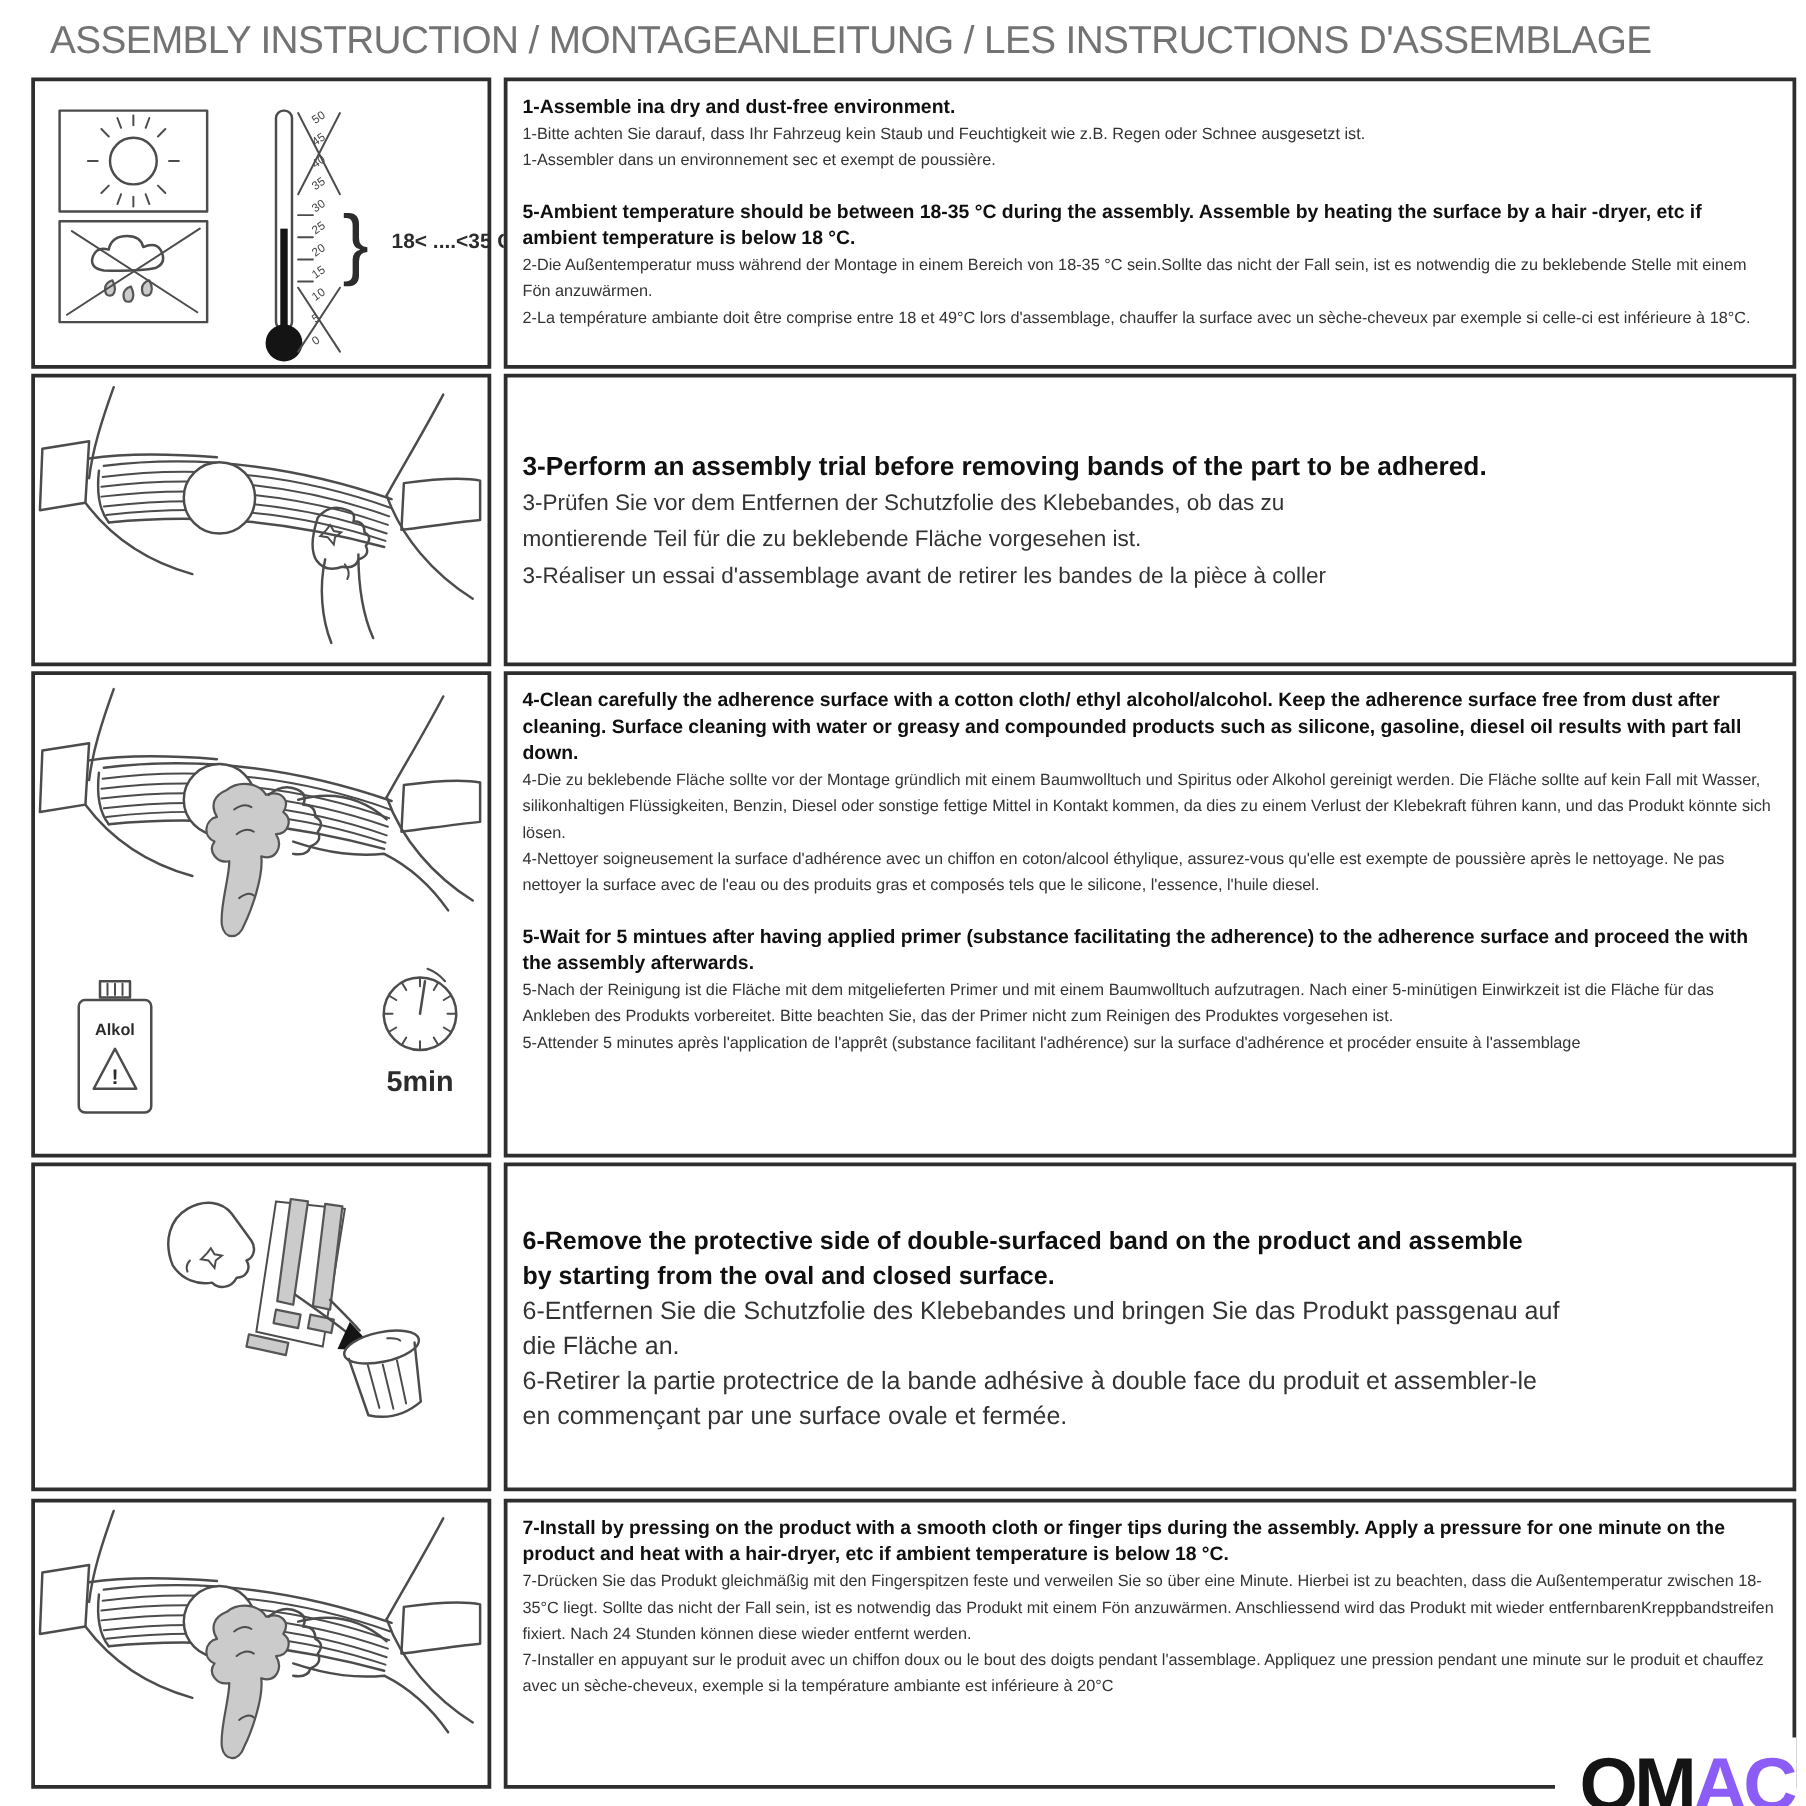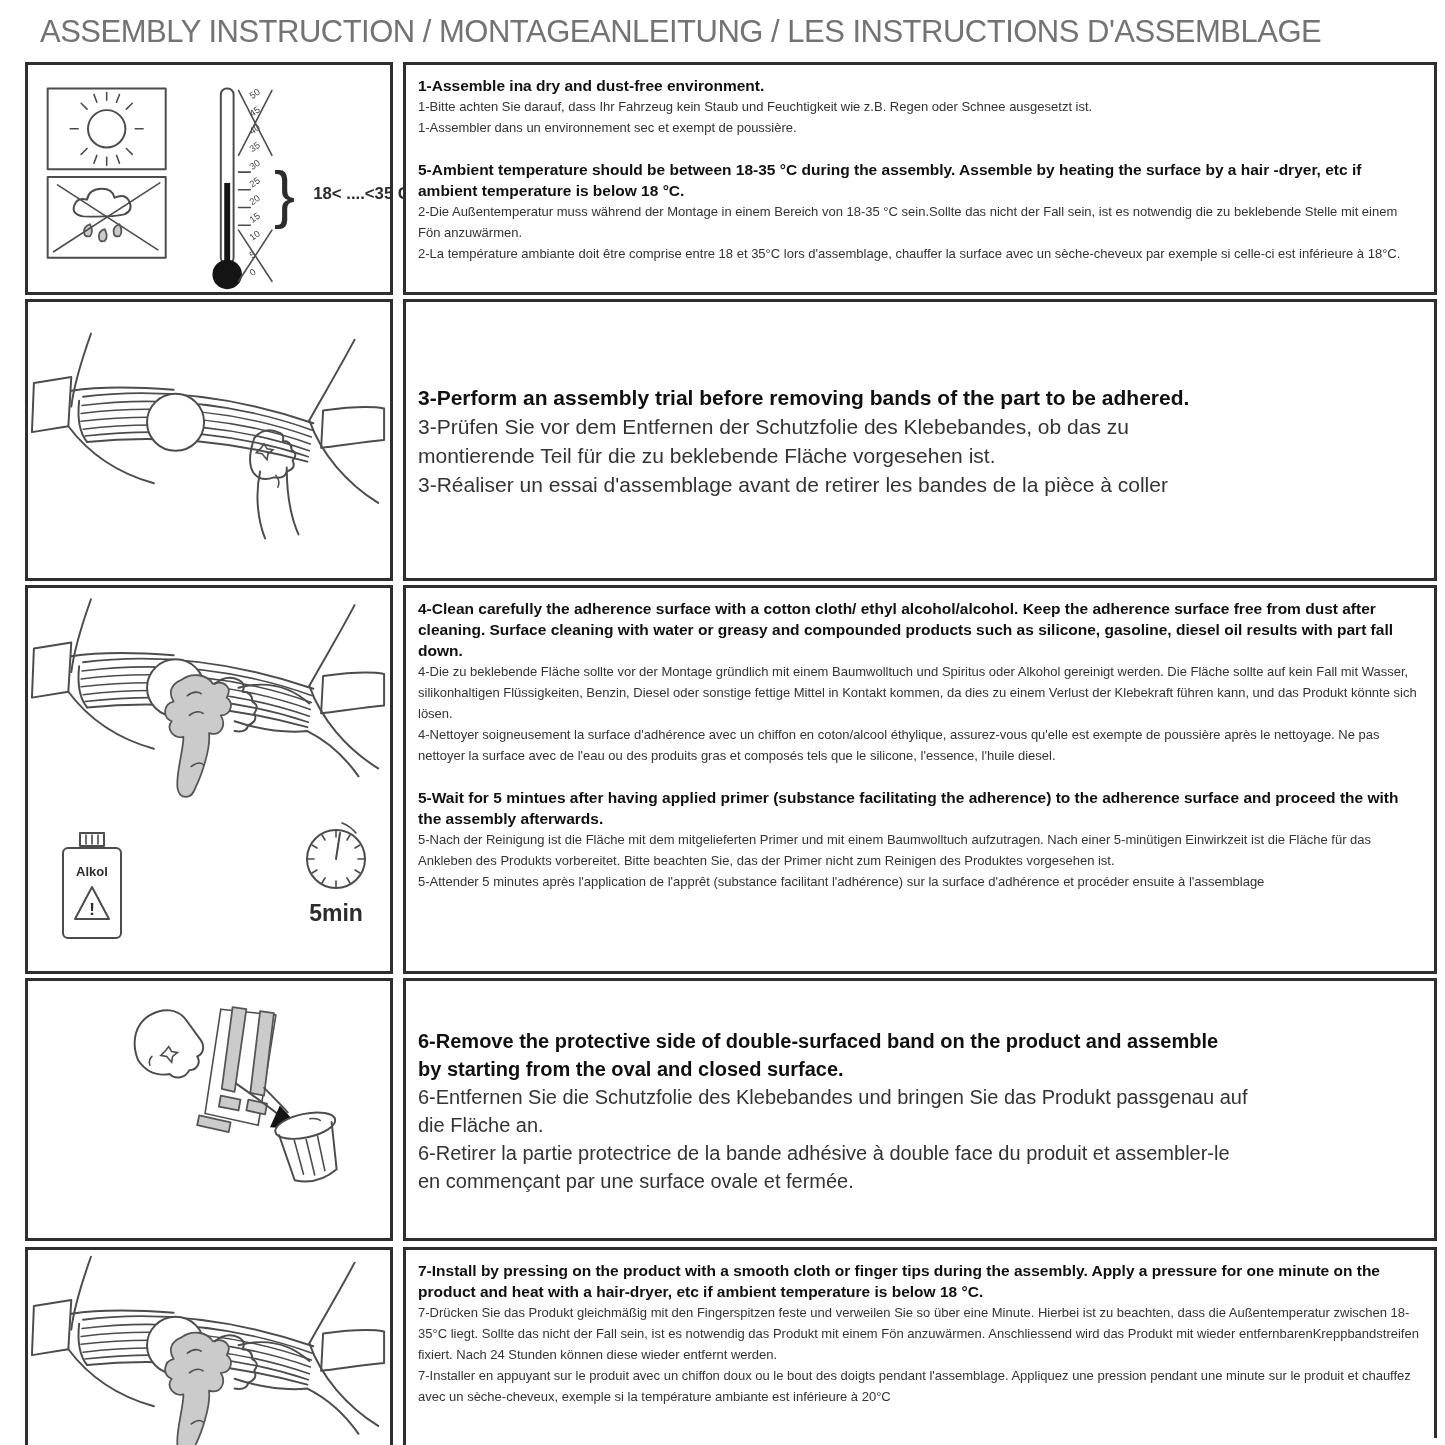--- a/index.html
+++ b/index.html
@@ -19,31 +19,31 @@
     width:368px;flex:0 0 368px;
     border:3px solid #2e2e2e;background:#fff;
     position:relative;box-sizing:border-box;
   }
   .text-box{
     flex:1;border:3px solid #2e2e2e;background:#fff;
     box-sizing:border-box;padding:10px 14px 8px 12px;
     position:relative;
   }
   .r1{height:233px;}
-  .r2{height:282px;}
+  .r2{height:234px;}
   .r3{height:389px;}
   .r4{height:263px;}
   .r5{height:232px;margin-bottom:0;}
   .center-v{display:flex;flex-direction:column;justify-content:center;}
   p{margin:0;}
   .en{font-weight:bold;color:#101010;font-size:15.5px;line-height:21px;}
   .xx{color:#333;font-size:13px;line-height:21px;}
   .group + .group{margin-top:21px;}
   .big .en{font-size:21px;line-height:29px;}
-  .big .xx{font-size:21px;line-height:29px;}
+  .big .xx{font-size:18px;line-height:29px;}
   .big2 .en{font-size:20px;line-height:28px;}
   .big2 .xx{font-size:20px;line-height:28px;}
   .art{display:block;width:100%;height:100%;}
   .art3{display:block;width:100%;height:235px;}
   .bottle{position:absolute;left:28px;bottom:28px;width:72px;height:112px;}
   .clock{position:absolute;right:8px;bottom:42px;width:92px;height:112px;}
   .logo{
     position:absolute;right:-3px;bottom:-36px;
     background:#fff;padding:6px 2px 4px 20px;
     font-size:60px;font-weight:bold;letter-spacing:-3px;
@@ -163,21 +163,21 @@
     </div>
     <div class="text-box">
       <div class="group">
         <p class="en">1-Assemble ina dry and dust-free environment.</p>
         <p class="xx">1-Bitte achten Sie darauf, dass Ihr Fahrzeug kein Staub und Feuchtigkeit wie z.B. Regen oder Schnee ausgesetzt ist.</p>
         <p class="xx">1-Assembler dans un environnement sec et exempt de poussière.</p>
       </div>
       <div class="group">
         <p class="en">5-Ambient temperature should be between 18-35 °C  during the assembly. Assemble by heating the surface by a hair -dryer, etc if ambient temperature is below 18 °C.</p>
         <p class="xx">2-Die Außentemperatur muss während der Montage in einem Bereich von 18-35 °C  sein.Sollte das nicht der Fall sein, ist es notwendig die zu beklebende Stelle mit einem Fön anzuwärmen.</p>
-        <p class="xx">2-La température ambiante doit être comprise entre 18 et 35°C lors d'assemblage, chauffer la surface avec un sèche-cheveux par exemple si celle-ci est inférieure à 18°C.</p>
+        <p class="xx">2-La température ambiante doit être comprise entre 18 et 49°C lors d'assemblage, chauffer la surface avec un sèche-cheveux par exemple si celle-ci est inférieure à 18°C.</p>
       </div>
     </div>
   </div>
 
   <div class="row r2">
     <div class="art-box">
       <svg class="art" viewBox="0 0 368 228">
         <use href="#car-base"></use>
         <g>
           <path class="ln" d="M230,112 q10,-12 24,-6 q7,2 5,9 q9,0 9,9 q7,4 1,11 q4,8 -6,11 q-2,8 -13,6 q-14,5 -21,-5 q-7,-11 1,-35"></path>

